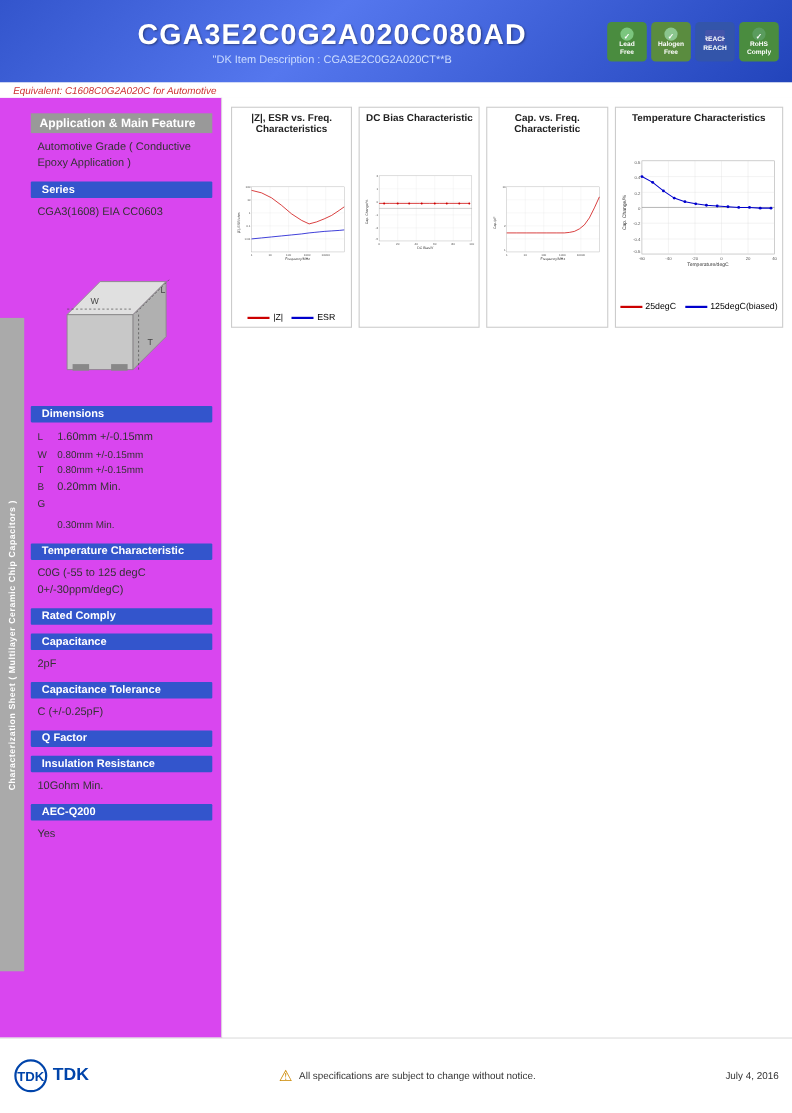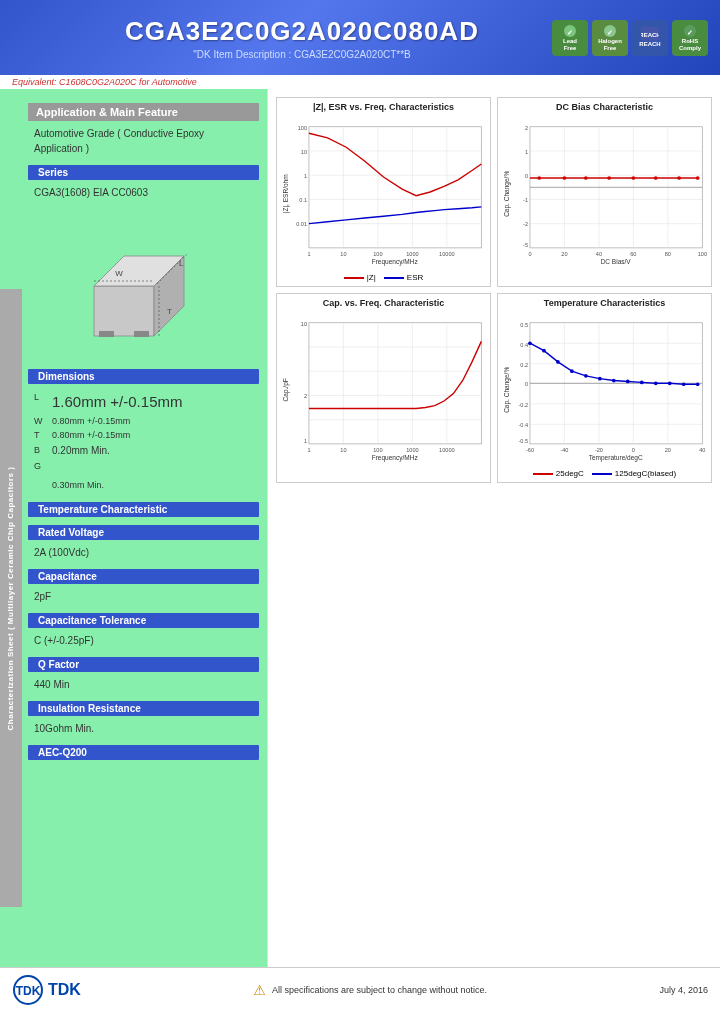--- a/index.html
+++ b/index.html
@@ -88,23 +88,23 @@
     }
     .side-label-text {
       color: white;
       font-size: 8px;
       font-weight: bold;
       white-space: nowrap;
       transform: rotate(-90deg);
       letter-spacing: 0.5px;
     }
     .left-panel {
-      width: 268px;
+      width: 202px;
       padding: 8px 8px 8px 28px;
-      background: #86efac;
+      background: #d946ef;
       border-right: 1px solid #ddd;
     }
     .right-panel {
       flex: 1;
       padding: 8px;
       background: white;
     }
     
     .section-header {
       background: #3355cc;
@@ -126,21 +126,21 @@
       background: #999;
       color: white;
       font-size: 11px;
       font-weight: bold;
       padding: 3px 8px;
       margin: 6px 0 4px 0;
     }
     
     .charts-grid {
       display: grid;
-      grid-template-columns: 1fr 1fr;
+      grid-template-columns: 1fr 1fr 1fr 1fr;
       gap: 6px;
     }
     .chart-container {
       border: 1px solid #ccc;
       padding: 4px;
       background: white;
       position: relative;
     }
     .chart-title {
       font-size: 9px;
@@ -162,21 +162,21 @@
       gap: 3px;
     }
     .legend-line {
       width: 20px;
       height: 2px;
     }
     
     .footer {
       background: white;
       border-top: 1px solid #ccc;
-      padding: 6px 12px;
+      padding: 18px 12px;
       display: flex;
       align-items: center;
       justify-content: space-between;
       font-size: 9px;
       color: #333;
     }
     .tdk-logo {
       display: flex;
       align-items: center;
       gap: 4px;
@@ -270,58 +270,58 @@
 
           <rect x="35" y="125" width="15" height="6" fill="#888"></rect>
           <rect x="70" y="125" width="15" height="6" fill="#888"></rect>
         </svg>
       </div>
 
       <div class="section-header">Dimensions</div>
       <div style="padding:2px 6px;">
         <div class="dimensions-row">
           <span class="dim-label">L</span>
-            <span class="dim-value" style="font-size:15px;">1.60mm +/-0.15mm</span>
+            <span class="dim-value" style="font-size:10px;">1.60mm +/-0.15mm</span>
         </div>
         <div class="dimensions-row">
           <span class="dim-label">W</span>
             <span class="dim-value" style="font-size:9px;">0.80mm +/-0.15mm</span>
         </div>
         <div class="dimensions-row">
           <span class="dim-label">T</span>
             <span class="dim-value" style="font-size:9px;">0.80mm +/-0.15mm</span>
         </div>
         <div class="dimensions-row">
           <span class="dim-label">B</span>
             <span class="dim-value" style="font-size:10px;">0.20mm Min.</span>
         </div>
         <div class="dimensions-row">
           <span class="dim-label">G</span>
             <span class="dim-value" style="font-size:9px;margin-top:19px;">0.30mm Min.</span>
         </div>
       </div>
 
       <div class="section-header">Temperature Characteristic</div>
-
-      <div class="section-header">Rated Voltage</div>
-      <div class="section-value">2A (100Vdc)</div>
+      <div class="section-value">C0G (-55 to 125 degC 0+/-30ppm/degC)</div>
+
+      <div class="section-header">Rated Comply</div>
 
       <div class="section-header">Capacitance</div>
       <div class="section-value">2pF</div>
 
       <div class="section-header">Capacitance Tolerance</div>
       <div class="section-value">C (+/-0.25pF)</div>
 
       <div class="section-header">Q Factor</div>
-      <div class="section-value">440 Min</div>
 
       <div class="section-header">Insulation Resistance</div>
       <div class="section-value">10Gohm Min.</div>
 
       <div class="section-header">AEC-Q200</div>
+      <div class="section-value">Yes</div>
     </div>
 
     <div class="right-panel">
       <div class="charts-grid">
 
         <div class="chart-container">
           <div class="chart-title">|Z|, ESR vs. Freq. Characteristics</div>
           <svg width="100%" height="155" viewBox="0 0 220 155">
 
             <text x="8" y="80" font-size="7" fill="#333" text-anchor="middle" transform="rotate(-90,8,80)">|Z|, ESR/ohm</text>

